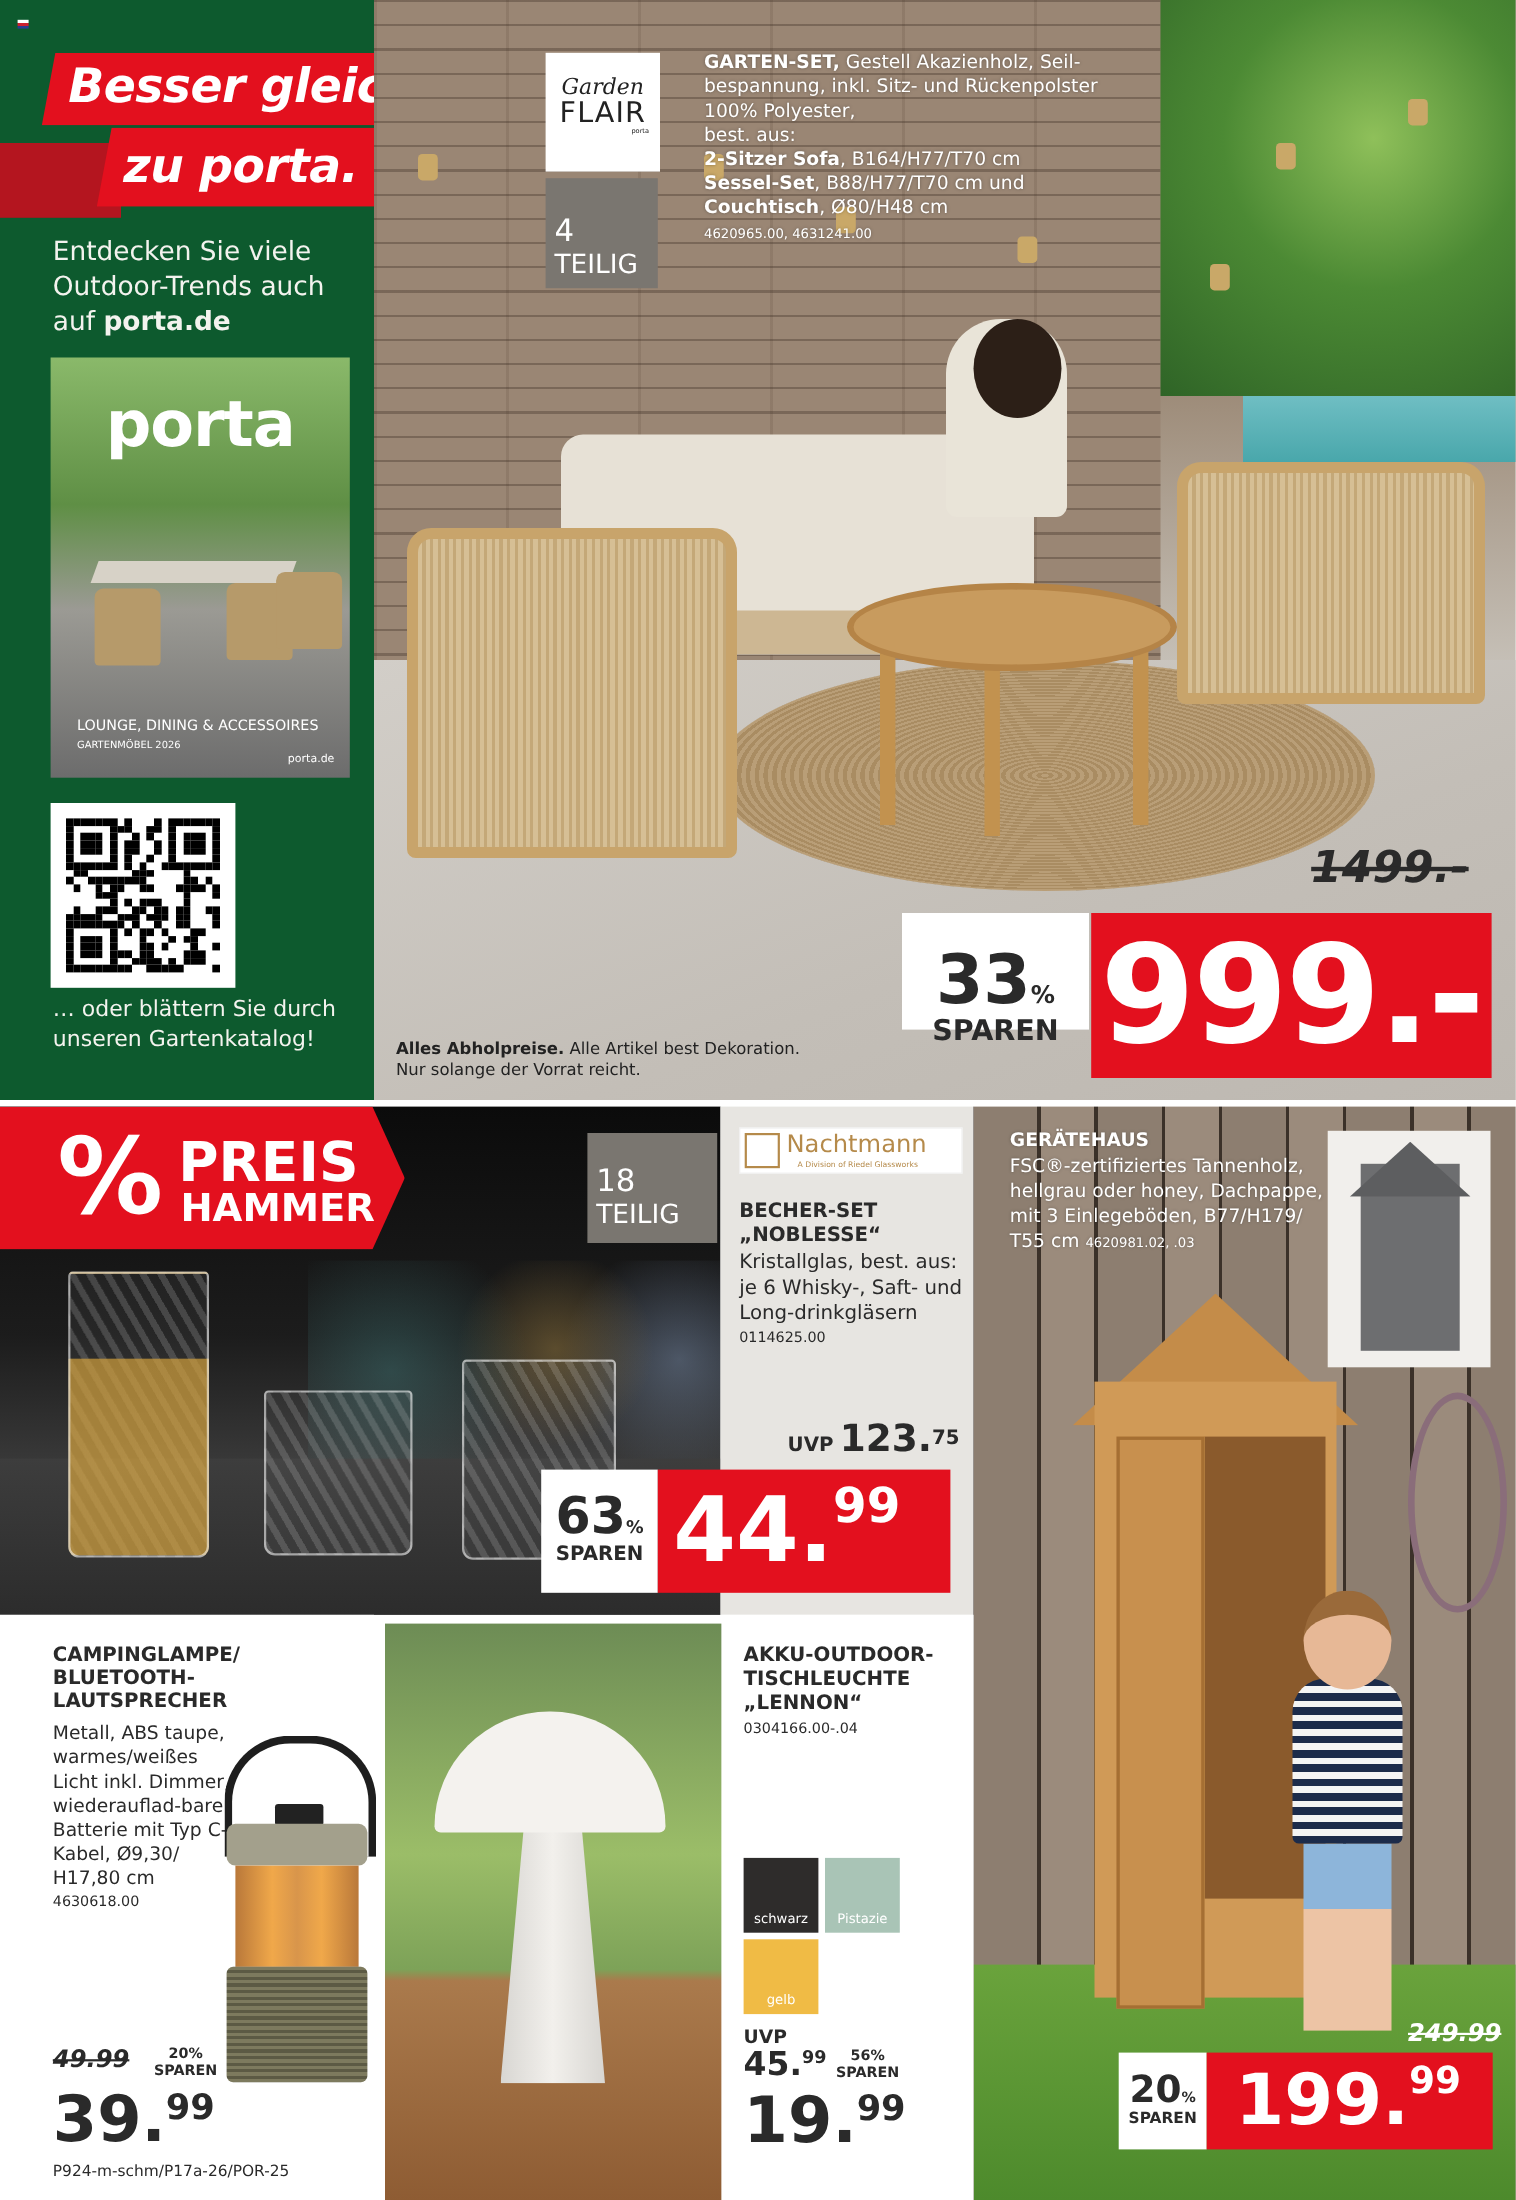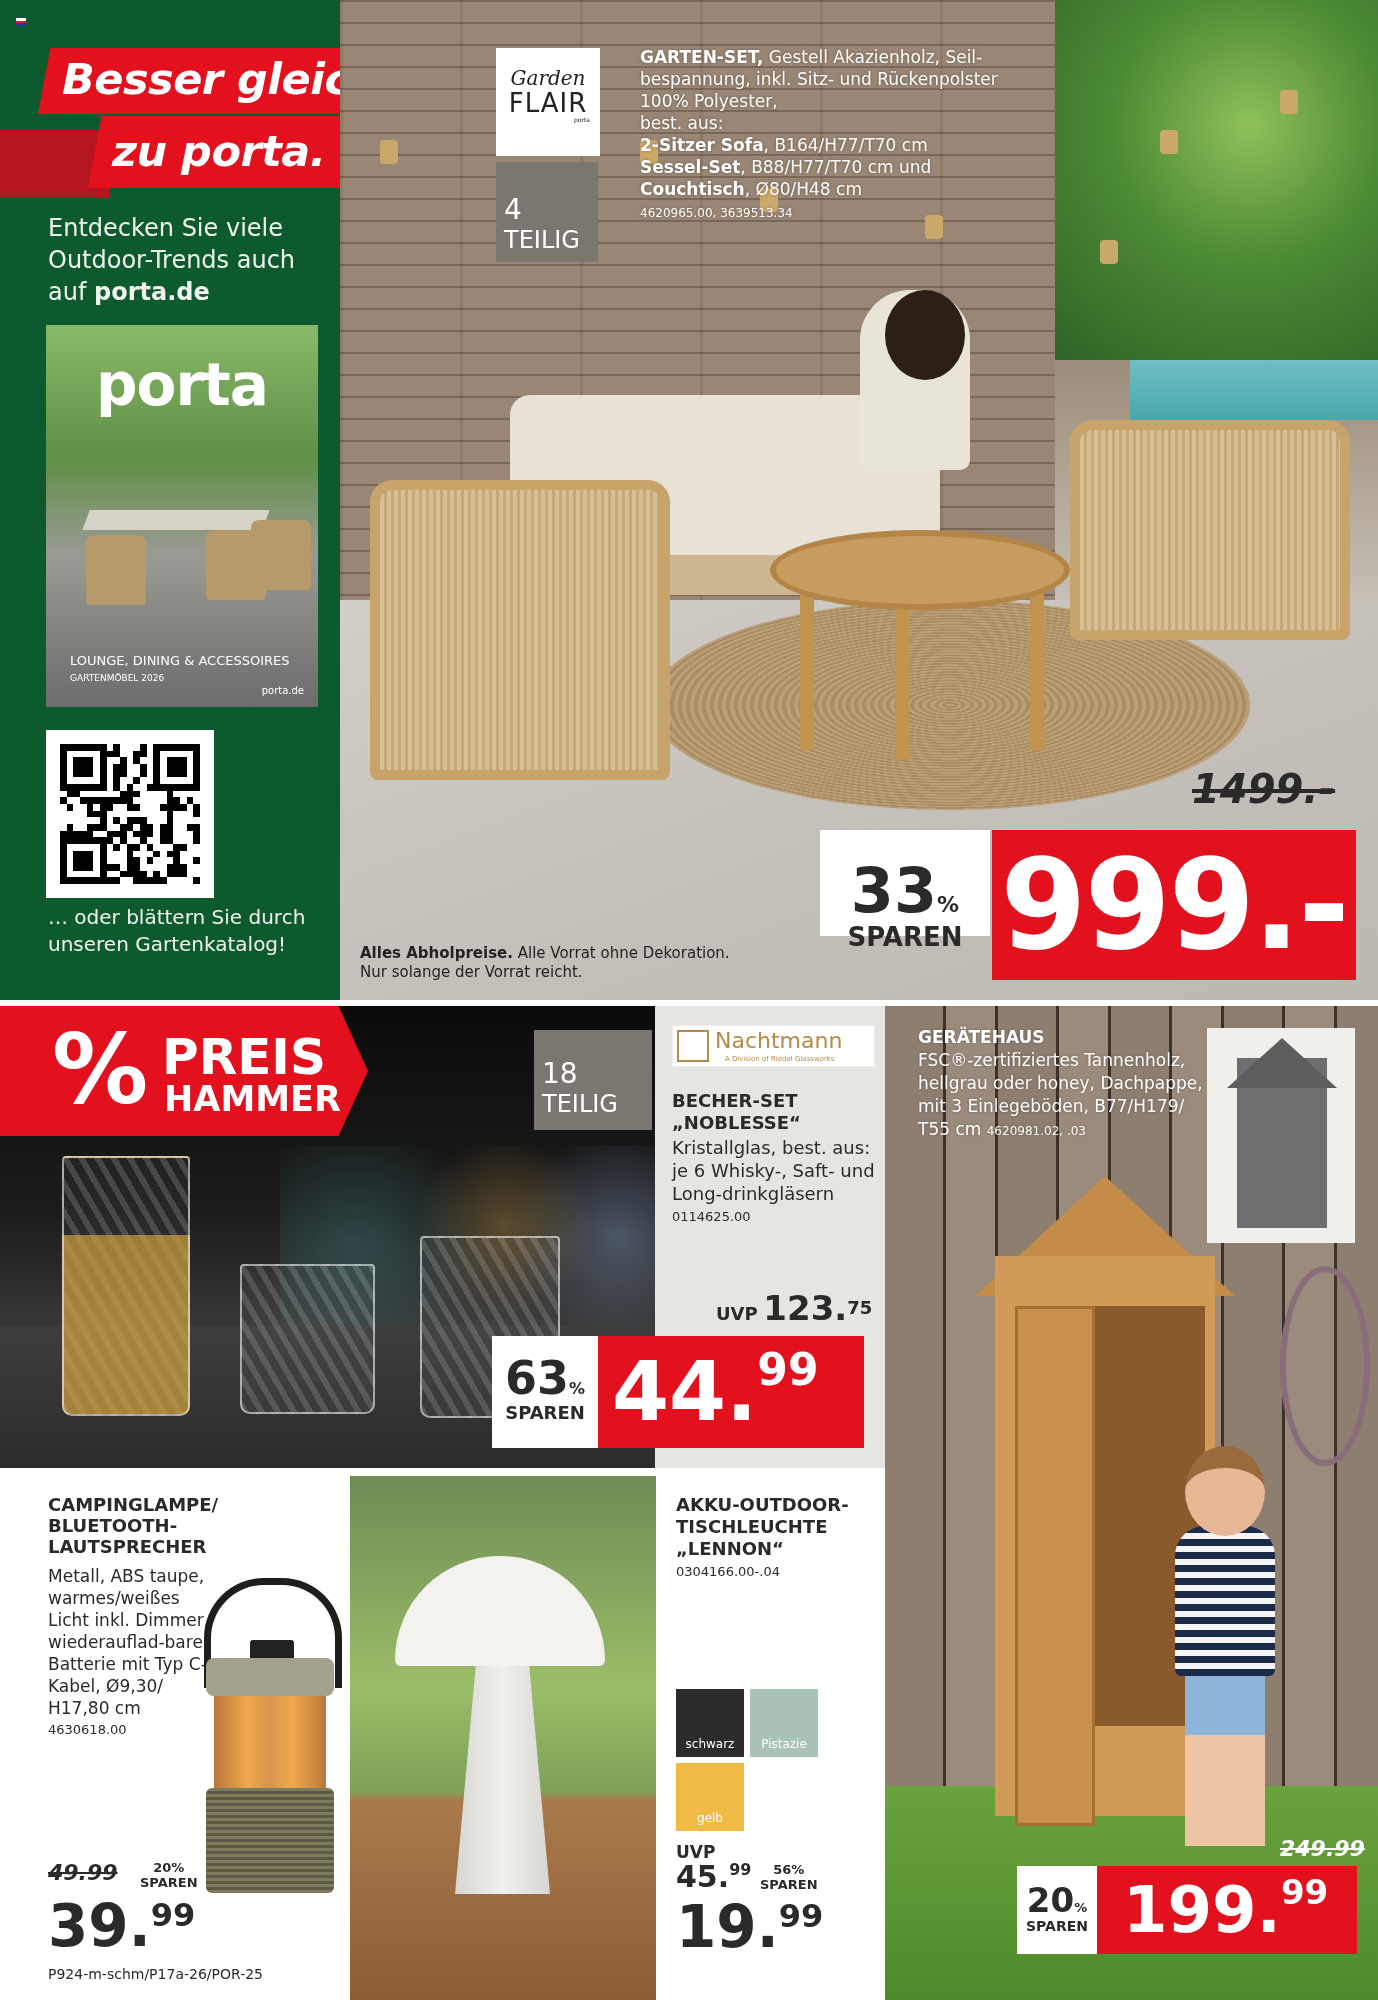--- a/index.html
+++ b/index.html
@@ -665,32 +665,32 @@
   <span class="teilig-num">4</span>
   <span class="teilig-label">TEILIG</span>
 </div>
 
 <div class="abs hero-desc">
   <b>GARTEN-SET,</b><span> Gestell Akazienholz, Seil-bespannung, inkl. Sitz- und Rückenpolster 100% Polyester,</span><br>
   <span>best. aus:</span><br>
   <b>2-Sitzer Sofa</b><span>, B164/H77/T70 cm</span><br>
   <b>Sessel-Set</b><span>, B88/H77/T70 cm und</span><br>
   <b>Couchtisch</b><span>, Ø80/H48 cm</span><br>
-  <span class="art">4620965.00, 3639513.34</span>
+  <span class="art">4620965.00, 4631241.00</span>
 </div>
 
 <div class="abs old-price" style="left:1192px; top:766px; font-size:40px;">1499.-</div>
 <div class="abs save-box" style="left:820px; top:830px; width:170px; height:106px; padding-top:30px;">
   <span style="font-size:62px; font-weight:bold; line-height:62px;">33</span><span style="font-size:22px; font-weight:bold;">%</span>
   <div style="font-size:26px; font-weight:bold; line-height:30px;">SPAREN</div>
 </div>
 <div class="abs price-box" style="left:992px; top:830px; width:364px; height:150px; font-size:124px; line-height:150px; text-align:center; letter-spacing:-2px;">999.-</div>
 
 <div class="abs hero-note">
-  <b>Alles Abholpreise.</b><span> Alle Vorrat ohne Dekoration.</span><br>
+  <b>Alles Abholpreise.</b><span> Alle Artikel best Dekoration.</span><br>
   <span>Nur solange der Vorrat reicht.</span>
 </div>
 
 <div class="abs divider"></div>
 
 <div class="abs glass-photo">
   <div class="abs glass-bar-bottles"></div>
   <div class="abs glass-counter"></div>
   <div class="abs glass tall" style="left:62px; top:150px; width:128px; height:260px;"></div>
   <div class="abs glass" style="left:240px; top:180px; width:135px; height:230px; top:258px; height:150px;"></div>

